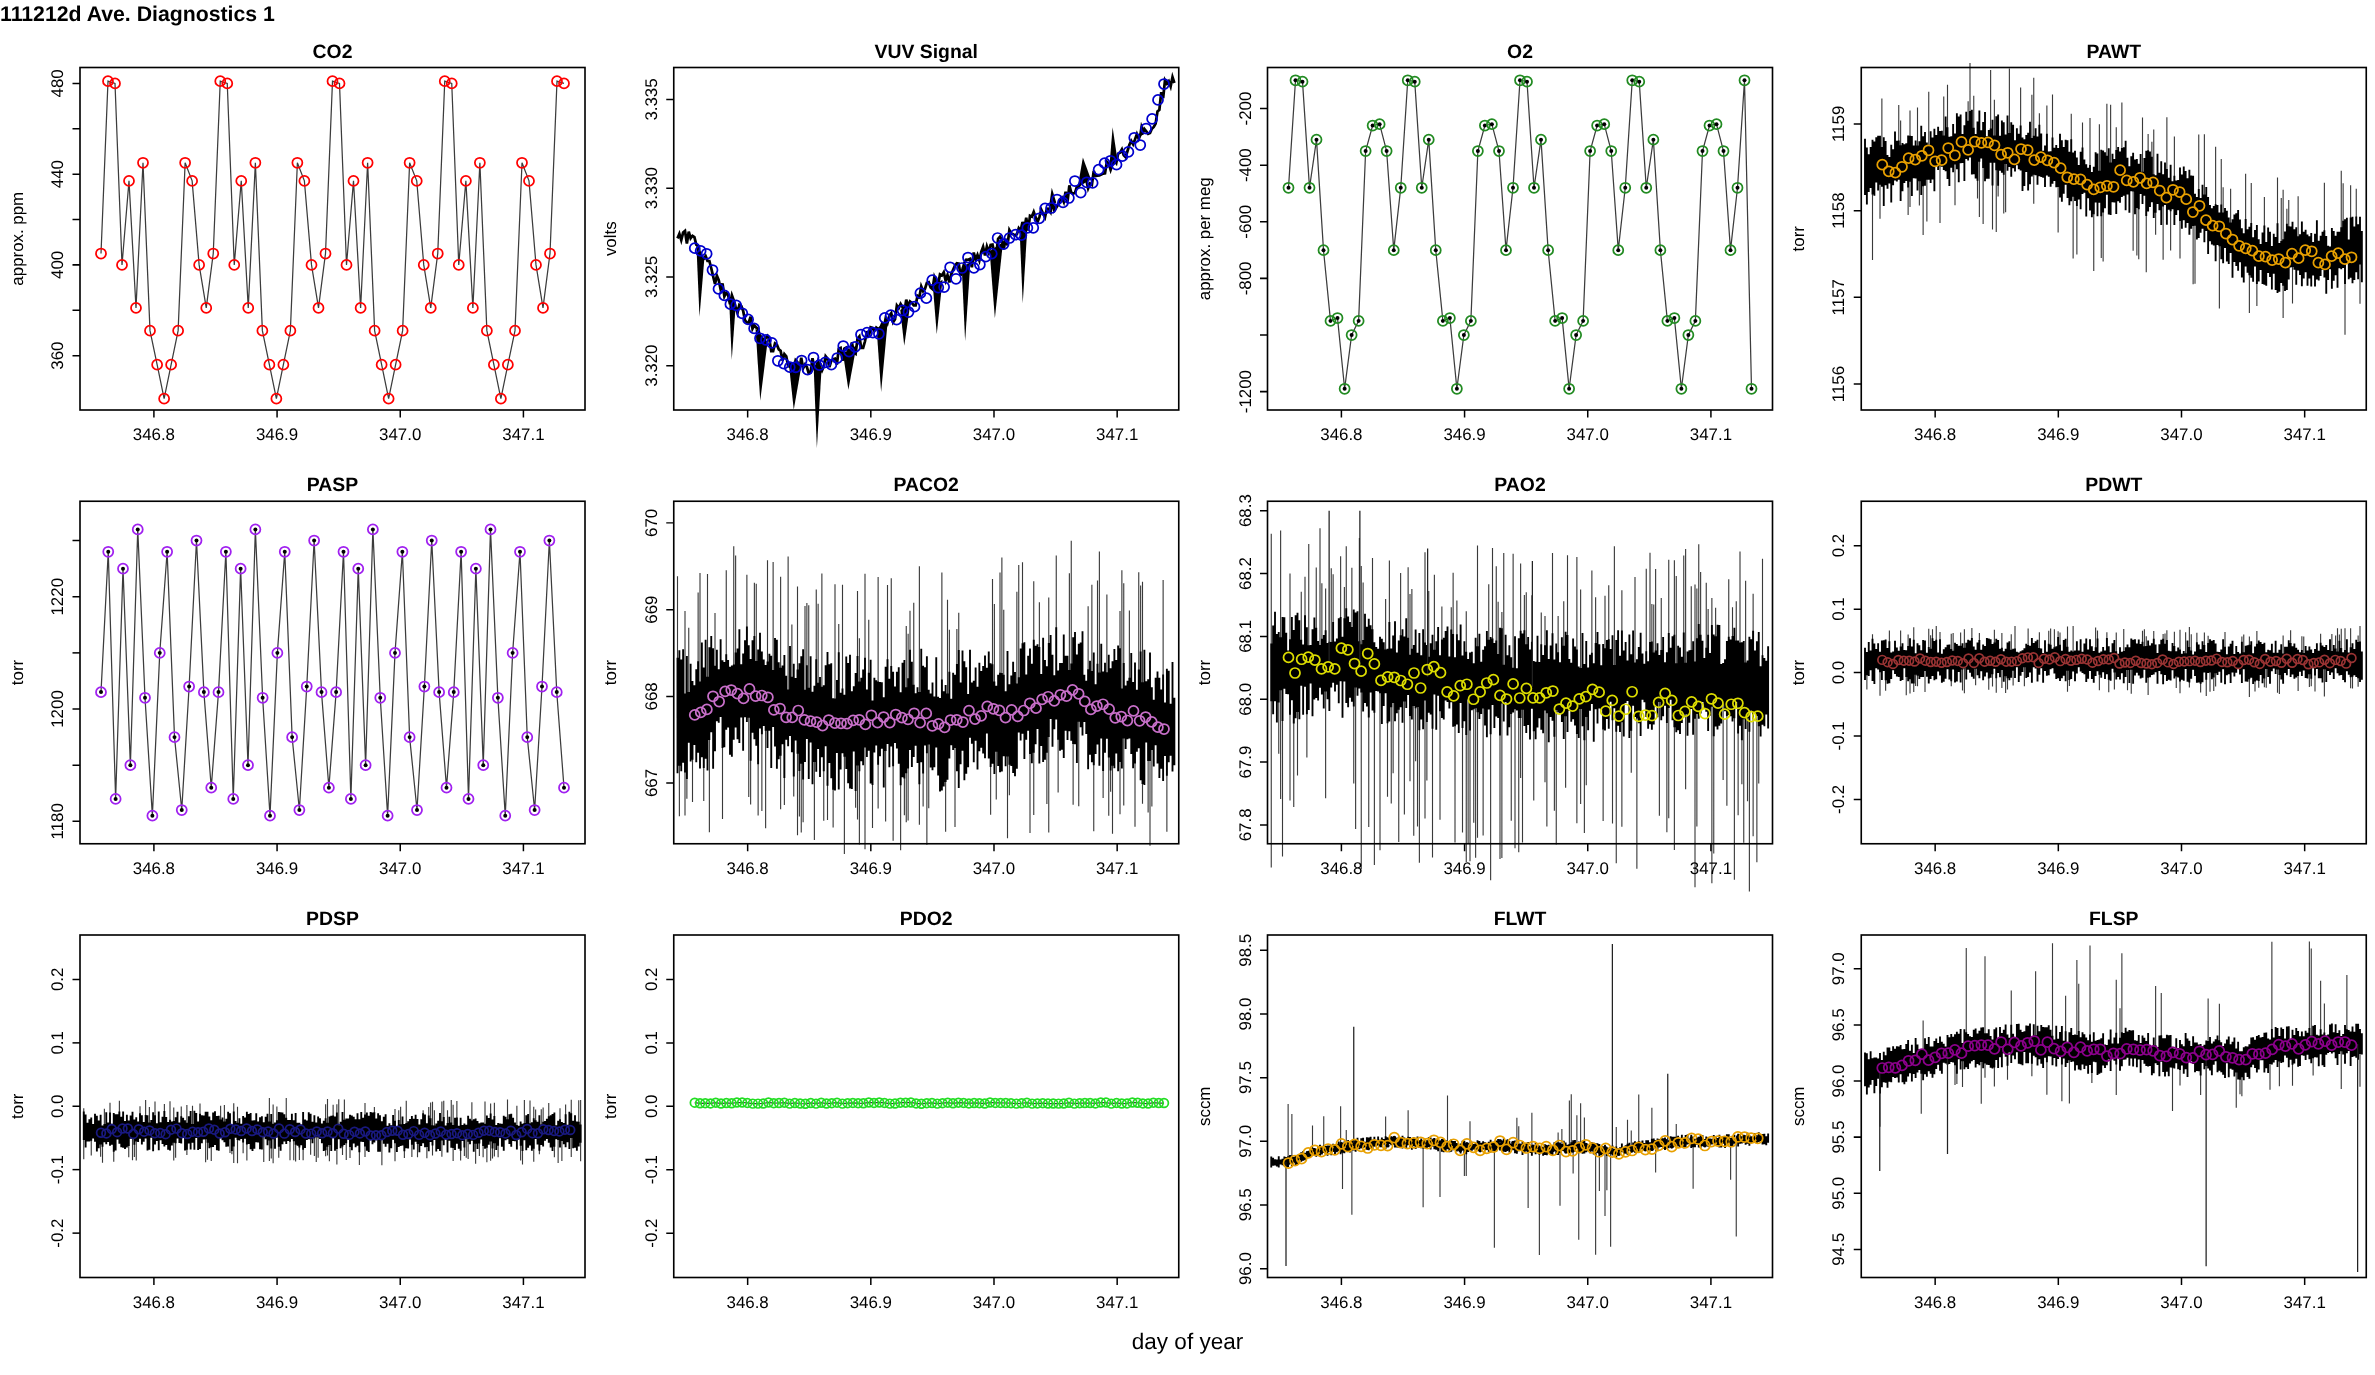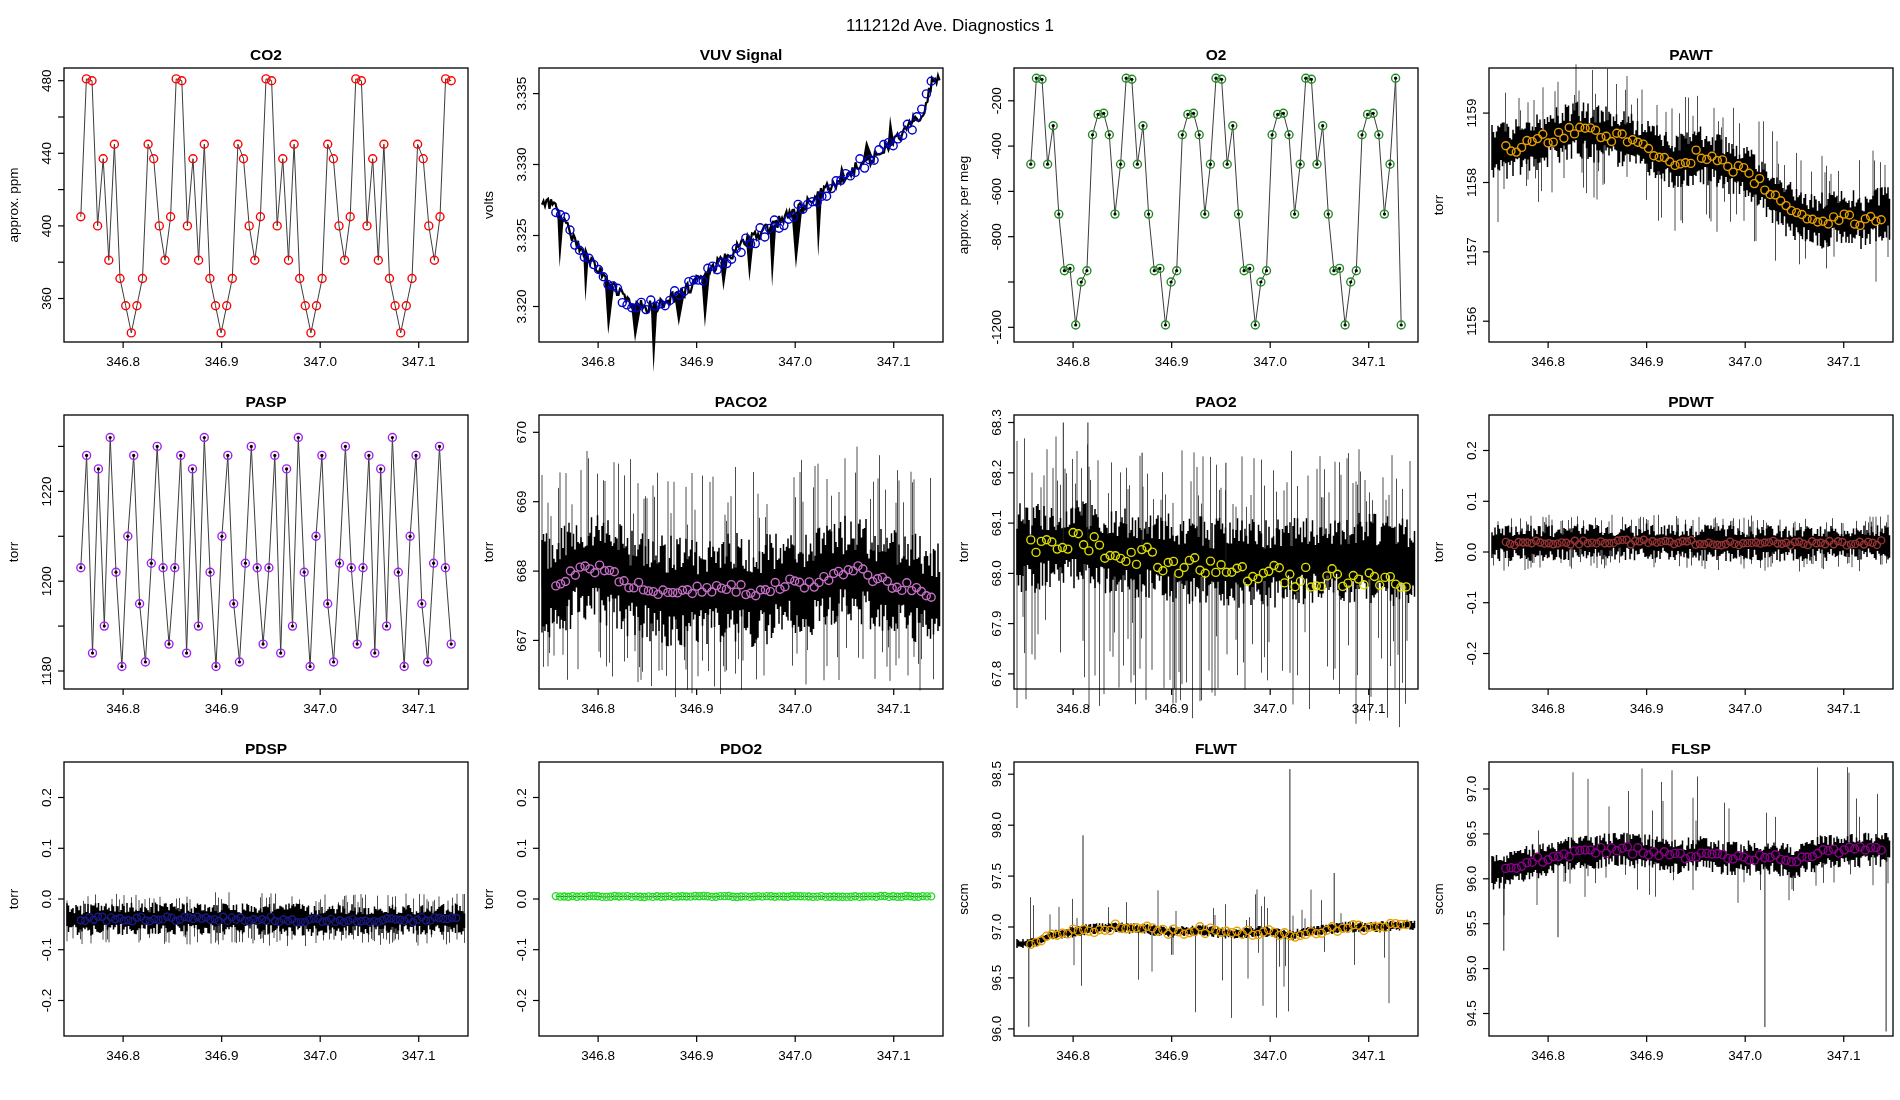--- a/index.html
+++ b/index.html
@@ -1,18 +1,18 @@
 <!DOCTYPE html>
 <html><head>
 <meta charset="utf-8">
 <style>
   html,body{margin:0;padding:0;background:#fff;}
   .page{width:1900px;height:1100px;background:#ffffff;position:relative;
         font-family:"Liberation Sans", sans-serif;color:#000;}
-  .main-title{height:26px;padding-top:16px;text-align:center;font-size:17px;}
+  .main-title{height:26px;padding-top:2px;text-align:left;font-size:17px;font-weight:bold;}
   .grid{display:grid;grid-template-columns:repeat(4,475px);grid-template-rows:repeat(3,347px);}
   .cell{width:475px;height:347px;}
   .xlabel{text-align:center;font-size:18px;margin-top:-6px;}
   svg text{font-family:"Liberation Sans", sans-serif;}
 </style>
 </head>
 <body>
 
 <div class="page">
   <div class="main-title">111212d   Ave. Diagnostics 1</div>
@@ -1601,13 +1601,14 @@
           <line x1="64" y1="53.0" x2="58" y2="53.0" stroke="#000" stroke-width="1.2"></line>
           <g transform="translate(47,53.0) rotate(-90)">
             <text text-anchor="middle" dominant-baseline="middle" font-size="13.5">97.0</text>
           </g>
           <text x="266" y="18" text-anchor="middle" font-weight="bold" font-size="15.5">FLSP</text>
           <g transform="translate(18,163) rotate(-90)">
             <text text-anchor="middle" font-size="13.5">sccm</text>
           </g>
         </svg></div>
     </div>
+  <div class="xlabel">day of year</div>
 </div>
 
 </body></html>

